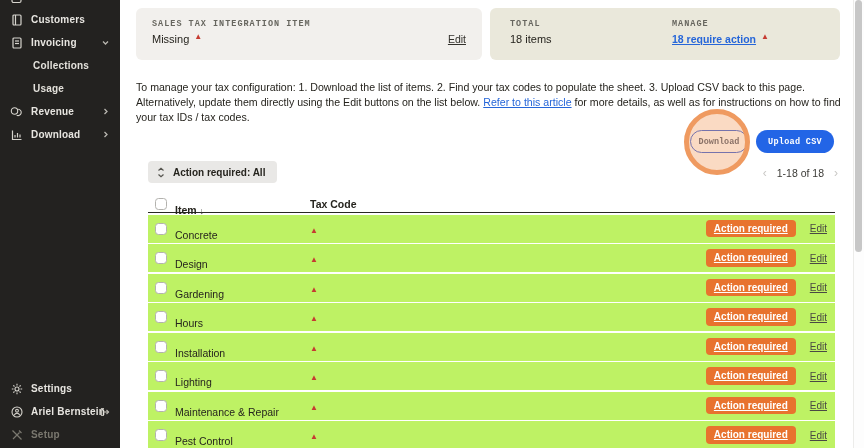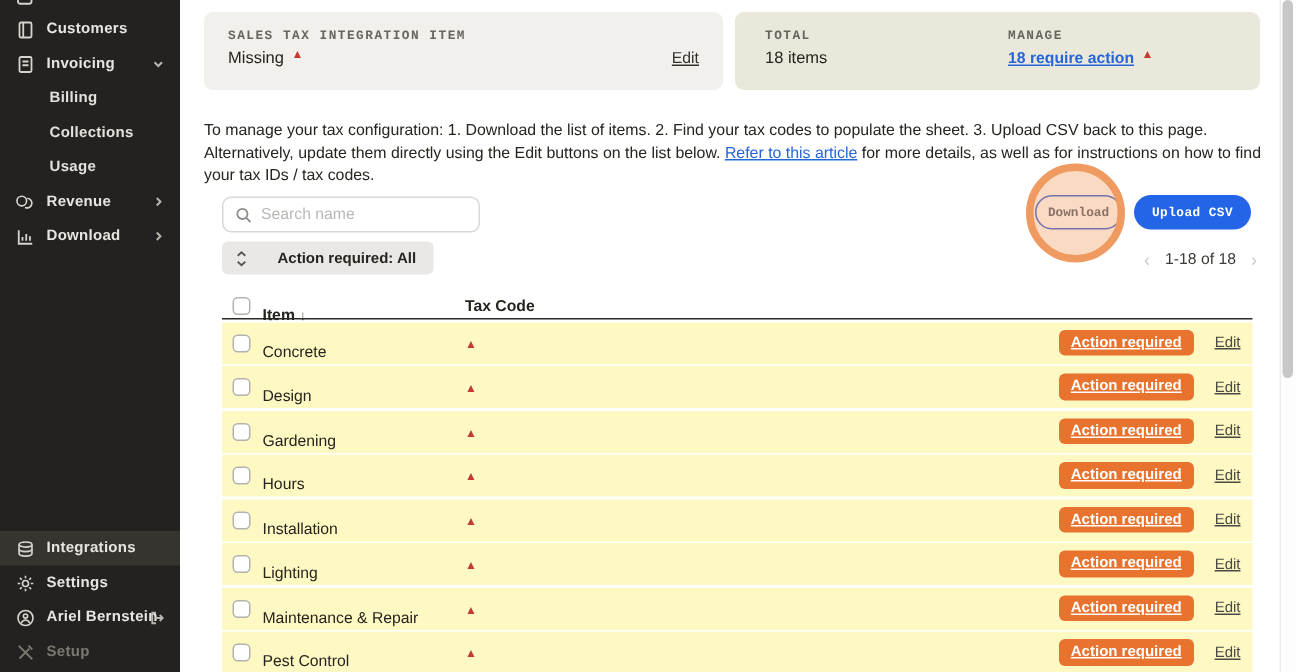--- a/index.html
+++ b/index.html
@@ -63,32 +63,32 @@
   .btn-upload { position:absolute; left:636px; top:130px; width:78px; height:23px;
     border:none; border-radius:12px; background:#2365e6;
     font-family:"Liberation Mono", monospace; font-size:8.5px; font-weight:700;
     color:#fff; cursor:pointer; letter-spacing:.3px; }
   .highlight-ring { position:absolute; left:564px; top:109px; width:66px; height:66px;
     border-radius:50%; border:5px solid #ef9a60; background:rgba(243,166,112,.42);
     z-index:2; pointer-events:none; }
 
   .filter-pill { position:absolute; left:28px; top:161px; height:22px;
     background:#e9e8e6; border-radius:4px; display:flex; align-items:center;
-    gap:20px; padding:0 12px 0 9px; font-size:10px; font-weight:700; color:#26241e; cursor:pointer;justify-content:flex-end; }
+    gap:8px; padding:0 12px 0 9px; font-size:10px; font-weight:700; color:#26241e; cursor:pointer;justify-content:flex-end; }
   .sort-icon { color:#55544f; display:flex; }
 
   .pagination { position:absolute; right:26px; top:166px; display:flex; align-items:center;
     gap:10px; font-size:10.5px; color:#3c3b37; }
   .pag-chev { color:#c9c8c5; font-size:12px; cursor:pointer; }
 
   
   .table { position:absolute; left:28px; top:196px; width:687px; }
   .thead { display:flex; align-items:center; height:17px; border-bottom:1.5px solid #2a2925;
     font-size:10.5px; font-weight:700; color:#26241e; }
-  .trow { display:flex; align-items:center; height:28px; background:#fef9c3;
+  .trow { display:flex; align-items:center; height:28px; background:#bef264;
     margin-top:1.5px; font-size:10.5px; color:#26241e; }
   .cb { width:12px; height:12px; border:1px solid #b3b2ae; border-radius:3.5px;
     background:#fff; margin:0 8px 0 7px; flex:0 0 12px; cursor:pointer; }
   .col-name { width:135px;margin-top:12px; }
   .col-tax { width:290px; }
   .sort-arrow { font-size:9px; color:#44433e; margin-left:3px; font-weight:400; }
   .spacer { flex:1; }
   .badge { background:#e8732e; color:#fff; font-size:10px; font-weight:700;
     border-radius:4px; padding:3px 8px 3.5px; white-space:nowrap; cursor:pointer;text-decoration:underline; }
   .row-edit { margin:0 8px 0 14px; font-size:10px; color:#4a4944; }
@@ -129,23 +129,20 @@
             </svg>
         </span>
         <span class="lbl">Invoicing</span>
         <span class="chev">
           <svg width="9" height="9" viewBox="0 0 9 9" fill="none" stroke="currentColor" stroke-width="1.3">
               <polyline points="2,3.5 4.5,6 7,3.5"></polyline>
             </svg>
         </span>
       </div>
       <div class="side-item sub">
-        <span class="lbl">Billing</span>
-      </div>
-      <div class="side-item sub">
         <span class="lbl">Collections</span>
       </div>
       <div class="side-item sub">
         <span class="lbl">Usage</span>
       </div>
       <div class="side-item">
         <span class="ic">
           <svg width="13" height="12" viewBox="0 0 13 12" fill="none" stroke="currentColor" stroke-width="1.1">
               <circle cx="4.5" cy="5" r="3.2"></circle>
               <path d="M8.2 3.2 a3.2 3.2 0 1 1 -1.5 6.1"></path>
@@ -170,30 +167,20 @@
         <span class="lbl">Download</span>
         <span class="chev">
           <svg width="9" height="9" viewBox="0 0 9 9" fill="none" stroke="currentColor" stroke-width="1.3">
               <polyline points="3.5,2 6,4.5 3.5,7"></polyline>
             </svg>
         </span>
       </div>
     </div>
 
     <div class="side-bottom">
-      <div class="side-item active">
-        <span class="ic">
-          <svg width="12" height="12" viewBox="0 0 12 12" fill="none" stroke="currentColor" stroke-width="1.1">
-              <ellipse cx="6" cy="3" rx="4.3" ry="1.7"></ellipse>
-              <path d="M1.7 3 v3 c0 .95 1.9 1.7 4.3 1.7 s4.3 -.75 4.3 -1.7 v-3"></path>
-              <path d="M1.7 6 v3 c0 .95 1.9 1.7 4.3 1.7 s4.3 -.75 4.3 -1.7 v-3"></path>
-            </svg>
-        </span>
-        <span class="lbl">Integrations</span>
-      </div>
       <div class="side-item">
         <span class="ic">
           <svg width="12" height="12" viewBox="0 0 12 12" fill="none" stroke="currentColor" stroke-width="1.1">
               <circle cx="6" cy="6" r="2"></circle>
               <path d="M6 .8v1.7M6 9.5v1.7M.8 6h1.7M9.5 6h1.7M2.3 2.3l1.2 1.2M8.5 8.5l1.2 1.2M9.7 2.3 8.5 3.5M3.5 8.5 2.3 9.7"></path>
             </svg>
         </span>
         <span class="lbl">Settings</span>
       </div>
       <div class="side-item">
@@ -245,29 +232,20 @@
         <div class="mini-label">MANAGE</div>
         <div class="card-value">
           <a class="blue-link">18 require action</a>
           <span class="warn">▲</span>
         </div>
       </div>
     </section>
 
     <p class="instructions"><span>To manage your tax configuration: 1. Download the list of items. 2. Find your tax codes to populate the sheet. 3. Upload CSV back to this page. Alternatively, update them directly using the Edit buttons on the list below. </span><a>Refer to this article</a><span> for more details, as well as for instructions on how to find your tax IDs / tax codes.</span></p>
 
-    <div class="search-box">
-      <span class="search-icon">
-        <svg width="11" height="11" viewBox="0 0 11 11" fill="none" stroke="currentColor" stroke-width="1.2">
-            <circle cx="4.6" cy="4.6" r="3.4"></circle>
-            <line x1="7.2" y1="7.2" x2="10" y2="10"></line>
-          </svg>
-      </span>
-      <input type="text" placeholder="Search name" style="">
-    </div>
 
     <button class="btn-download">Download</button>
     <div class="highlight-ring"></div>
     <button class="btn-upload">Upload CSV</button>
 
     <div class="filter-pill">
       <span class="sort-icon">
         <svg width="8" height="11" viewBox="0 0 8 11" fill="none" stroke="currentColor" stroke-width="1.2">
             <polyline points="1.5,3.5 4,1.2 6.5,3.5"></polyline>
             <polyline points="1.5,7.5 4,9.8 6.5,7.5"></polyline>

